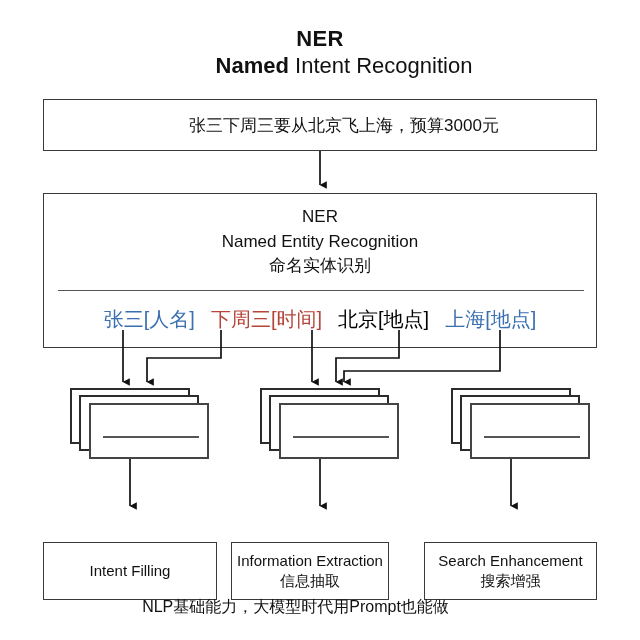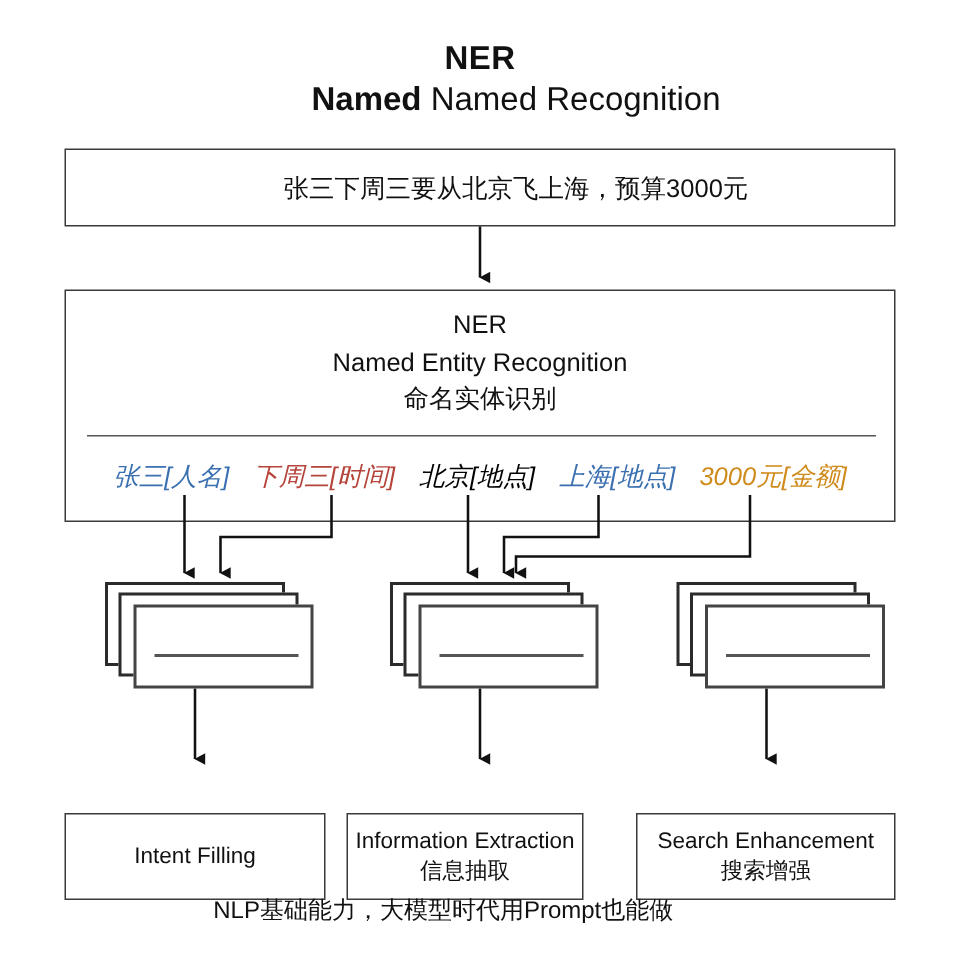--- a/index.html
+++ b/index.html
@@ -52,21 +52,21 @@
     position:absolute;left:14px;top:96px;width:526px;height:0;
     border-top:1.4px solid #555;
   }
 
   
   .entities{
     position:absolute;left:0;top:306px;width:640px;
     display:flex;justify-content:center;align-items:baseline;
     gap:16px;
   }
-  .entity{font-size:17px;white-space:nowrap;font-style:italic;}
+  .entity{font-size:20px;white-space:nowrap;}
 
   
   #wires{position:absolute;left:0;top:0;width:640px;height:640px;}
 
   
   .cardgroup{position:absolute;width:146px;height:80px;}
   .card{
     position:absolute;
     width:120px;height:56px;
     background:#ffffff;
@@ -100,41 +100,40 @@
     position:absolute;left:0;top:597px;width:591px;
     text-align:center;font-size:16px;color:#111;
   }
 </style>
 </head>
 <body>
 
 <div id="stage">
 
   <div class="title-line1">NER</div>
-  <div class="title-line2"><span class="bold">Named</span><span> Named Recognition</span></div>
+  <div class="title-line2"><span class="bold">Named</span><span> Intent Recognition</span></div>
 
   <div class="box sentence-box">
     <span class="sentence-text">张三下周三要从北京飞上海，预算3000元</span>
   </div>
 
   <div class="box ner-box">
     <div class="ner-head">
       <div>NER</div>
       <div>Named Entity Recognition</div>
       <div>命名实体识别</div>
     </div>
     <div class="ner-divider"></div>
   </div>
 
   <div class="entities">
     <span class="entity" style="color:#3a6fb0">张三[人名]</span>
     <span class="entity" style="color:#b5443a">下周三[时间]</span>
     <span class="entity" style="color:#000000">北京[地点]</span>
     <span class="entity" style="color:#3a6fb0">上海[地点]</span>
-    <span class="entity" style="color:#cf8b1b">3000元[金额]</span>
   </div>
 
   <svg id="wires" viewBox="0 0 640 640">
     <defs>
       <marker id="ah" markerWidth="9" markerHeight="9" refX="4.2" refY="7.4" orient="auto" markerUnits="userSpaceOnUse">
         <path d="M0.4,0.6 L4.2,7.8 L8.0,0.6 Z" fill="#111111"></path>
       </marker>
     </defs>
 
     <g stroke="#111111" stroke-width="1.7" fill="none" stroke-linecap="butt">

